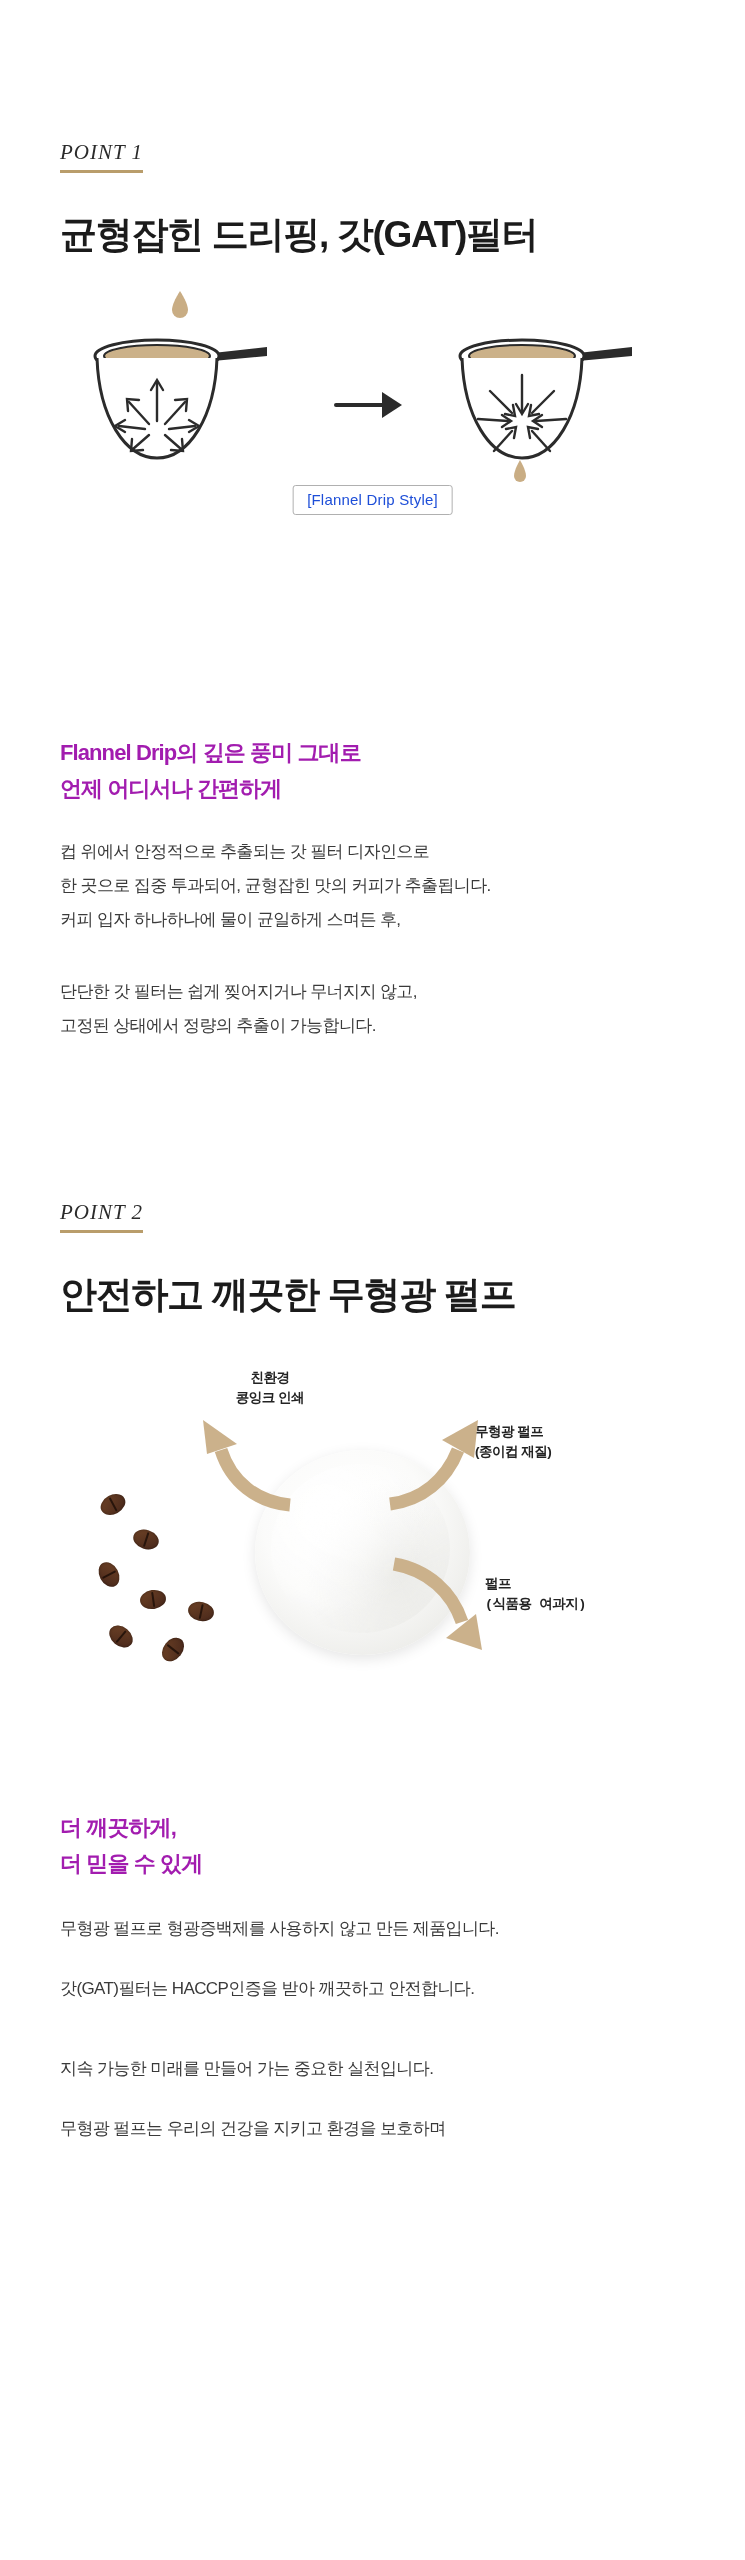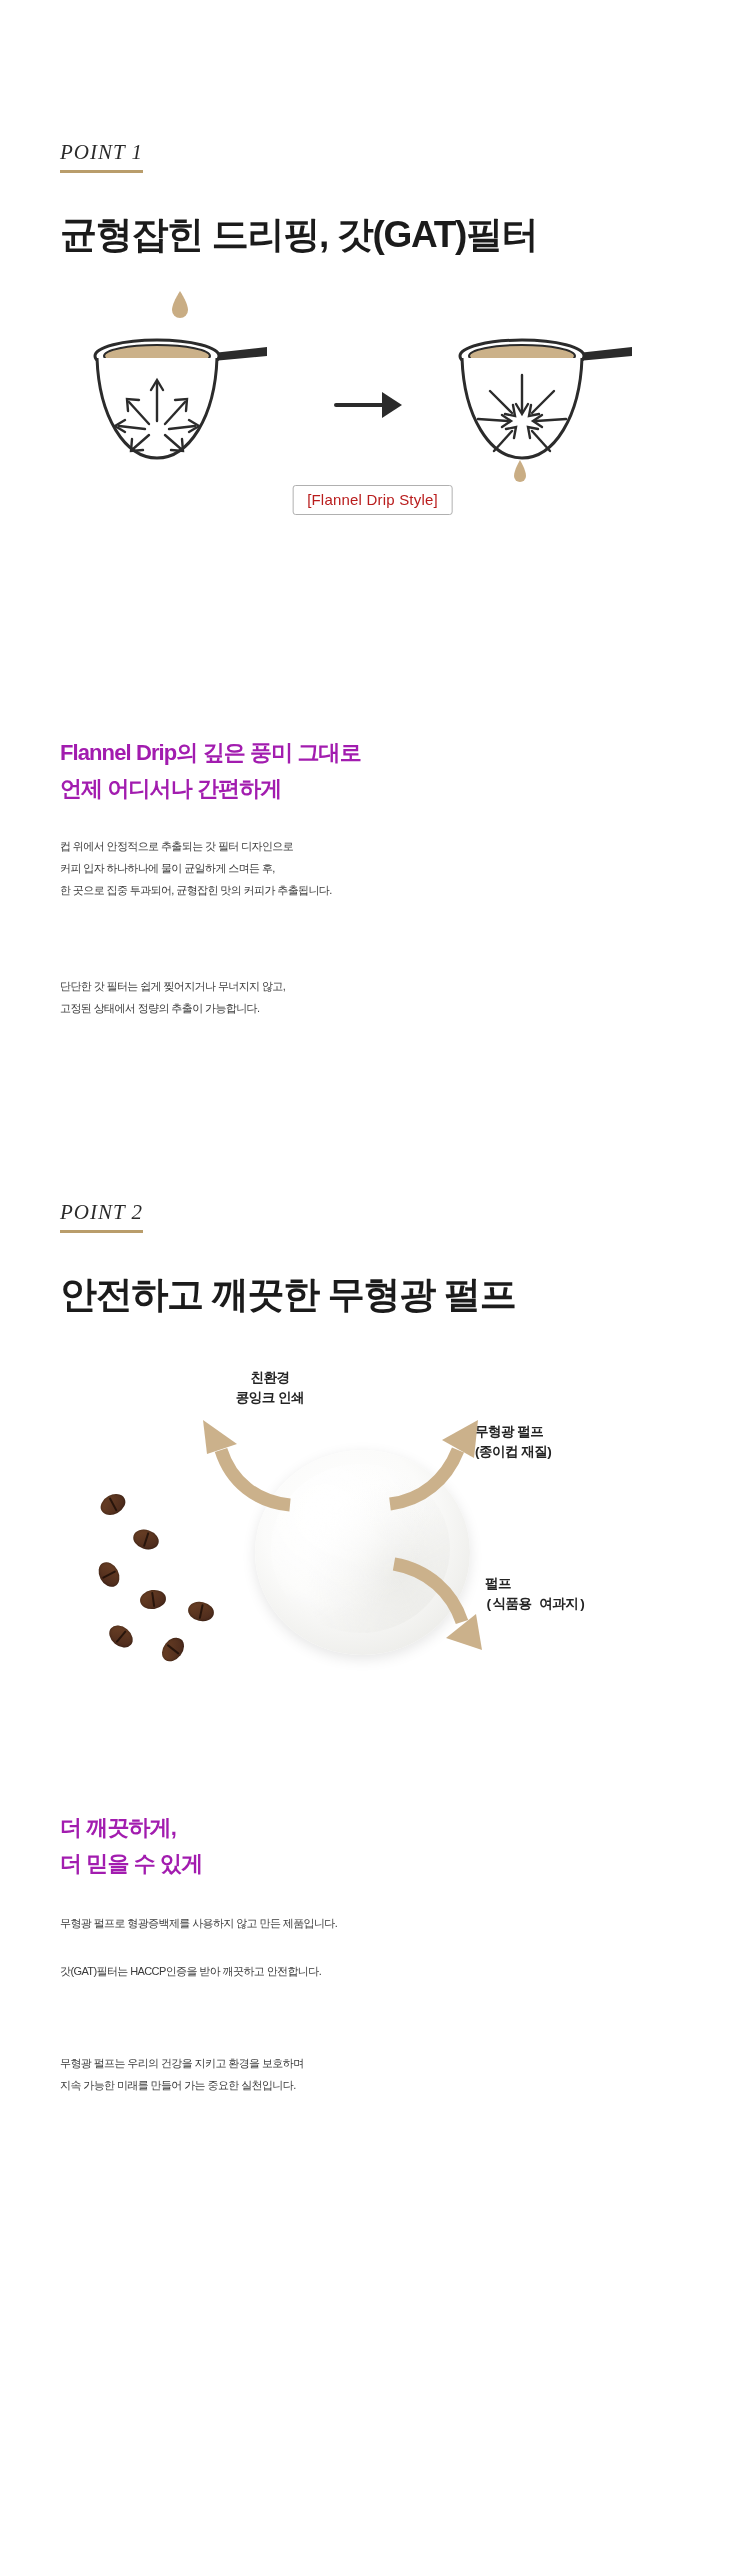--- a/index.html
+++ b/index.html
@@ -48,21 +48,21 @@
   .subhead {
     font-size: 22px;
     font-weight: bold;
     letter-spacing: -0.9px;
     line-height: 1.62;
     color: #a21caf;
     margin: 0;
   }
 
   .body-copy {
-    font-size: 11px;
+    font-size: 17px;
     letter-spacing: -0.6px;
     line-height: 2.0;
     color: #3a3a3a;
     margin: 0;
   }
   .body-copy + .body-copy { margin-top: 26px; }
 
   
   #section-one { position: absolute; left: 0; top: 0; width: 745px; }
   .sec1-label { position: absolute; left: 60px; top: 140px; }
@@ -90,21 +90,21 @@
   .caption-pill {
     position: absolute;
     left: 50%;
     transform: translateX(-50%);
     top: 200px;
     border: 1px solid #b0b0b0;
     border-radius: 3px;
     padding: 5px 14px 6px 14px;
     font-size: 15px;
     letter-spacing: 0.2px;
-    color: #b91c1c;
+    color: #1d4ed8;
     background: #fff;
     white-space: nowrap;
   }
 
   
   #section-two { position: absolute; left: 0; top: 1200px; width: 745px; }
   .sec2-label { position: absolute; left: 60px; top: 0px; }
   .sec2-head  { position: absolute; left: 60px; top: 42px; }
   .sec2-figure{ position: absolute; left: 0; top: 140px; width: 745px; height: 430px; }
   .sec2-sub   { position: absolute; left: 60px; top: 610px; }
@@ -247,22 +247,22 @@
       </div>
     </div>
 
     <div class="sec1-sub">
       <p class="subhead">Flannel Drip의 깊은 풍미 그대로</p>
       <p class="subhead">언제 어디서나 간편하게</p>
     </div>
 
     <div class="sec1-copy1">
       <p class="body-copy">컵 위에서 안정적으로 추출되는 갓 필터 디자인으로</p>
+      <p class="body-copy" style="margin-top:0">한 곳으로  집중 투과되어, 균형잡힌 맛의 커피가 추출됩니다.</p>
       <p class="body-copy" style="margin-top:0">커피 입자 하나하나에 물이 균일하게 스며든 후,</p>
-      <p class="body-copy" style="margin-top:0">한 곳으로  집중 투과되어, 균형잡힌 맛의 커피가 추출됩니다.</p>
     </div>
 
     <div class="sec1-copy2">
       <p class="body-copy">단단한 갓 필터는 쉽게 찢어지거나 무너지지 않고,</p>
       <p class="body-copy" style="margin-top:0">고정된 상태에서 정량의 추출이 가능합니다.</p>
     </div>
   </div>
 
   <div id="section-two">
 
@@ -320,18 +320,18 @@
       <p class="subhead">더 깨끗하게,</p>
       <p class="subhead">더 믿을 수 있게</p>
     </div>
 
     <div class="sec2-copy1">
       <p class="body-copy" style="margin-top:0">무형광 펄프로 형광증백제를 사용하지 않고 만든 제품입니다.</p>
       <p class="body-copy">갓(GAT)필터는 HACCP인증을 받아 깨끗하고 안전합니다.</p>
     </div>
 
     <div class="sec2-copy2">
+      <p class="body-copy" style="margin-top:0">지속 가능한 미래를 만들어 가는 중요한 실천입니다.</p>
       <p class="body-copy">무형광 펄프는 우리의 건강을 지키고 환경을 보호하며</p>
-      <p class="body-copy" style="margin-top:0">지속 가능한 미래를 만들어 가는 중요한 실천입니다.</p>
     </div>
   </div>
 
 </div>
 
 </body></html>

